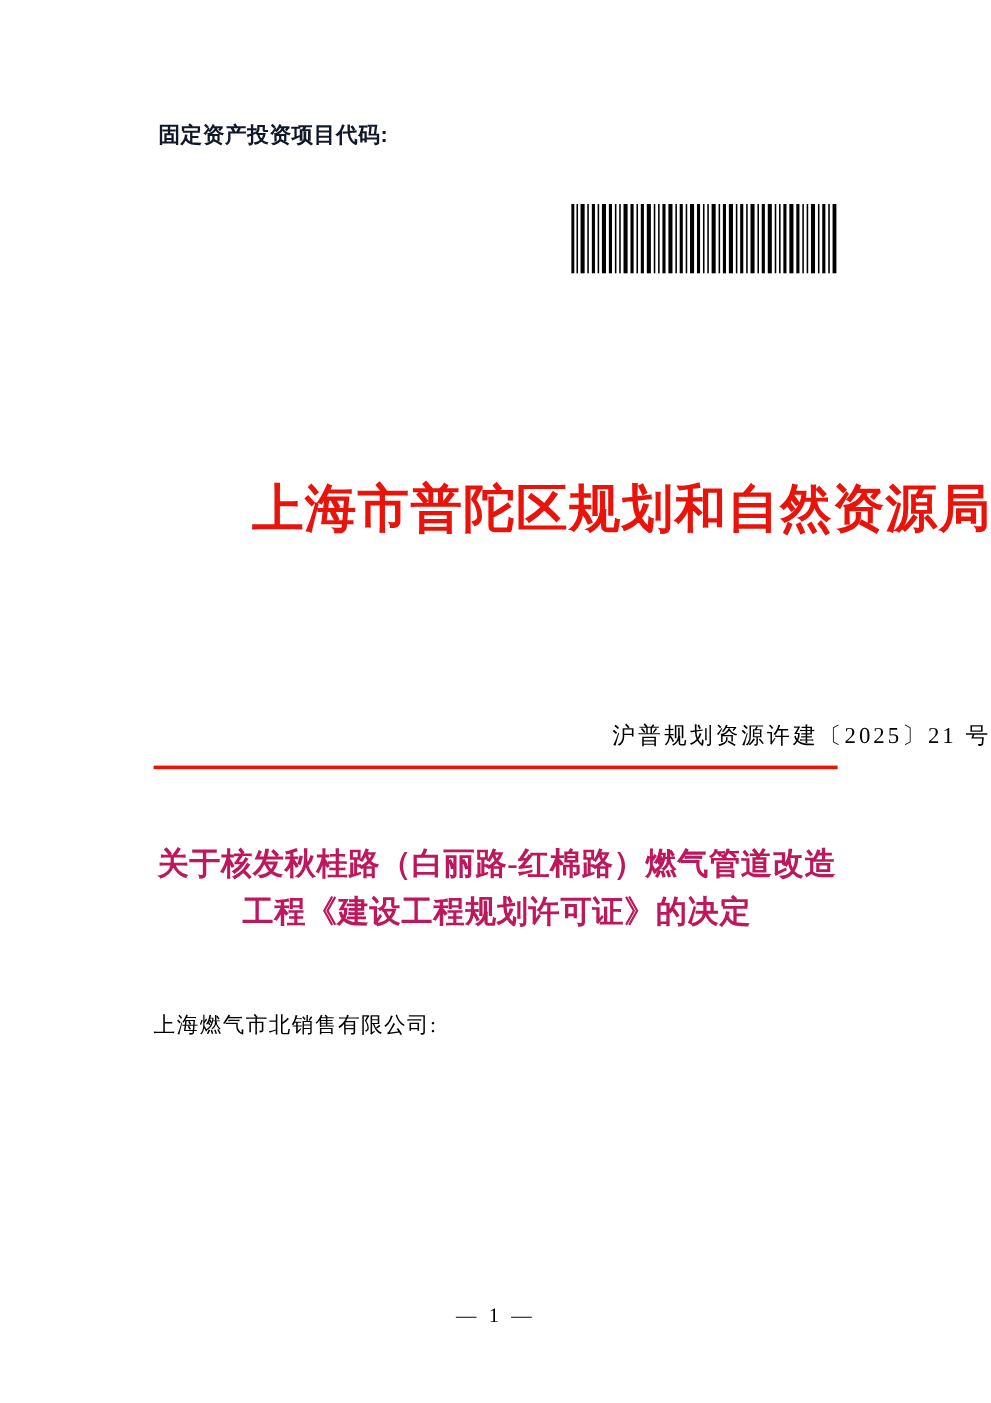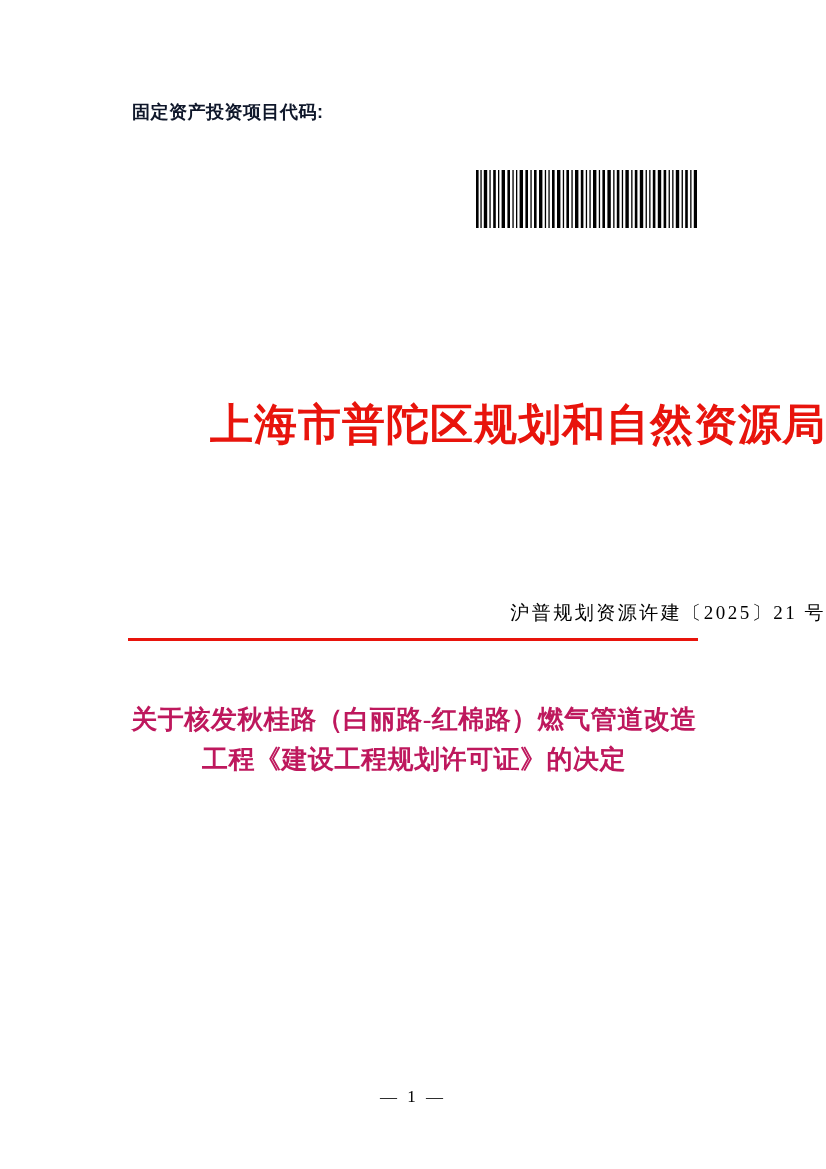--- a/index.html
+++ b/index.html
@@ -213,17 +213,18 @@
     <span>上海市普陀区规划和自然资源局</span>
   </div>
 
   <div class="doc-number">沪普规划资源许建〔2025〕21 号</div>
 
   <div class="red-rule"></div>
 
   <div class="doc-title">关于核发秋桂路（白丽路-红棉路）燃气管道改造工程《建设工程规划许可证》的决定</div>
 
   <div class="body-text">
+    <p>上海燃气市北销售有限公司:</p>
   </div>
 
   <div class="page-number">— 1 —</div>
 
 </div>
 
 </body></html>

